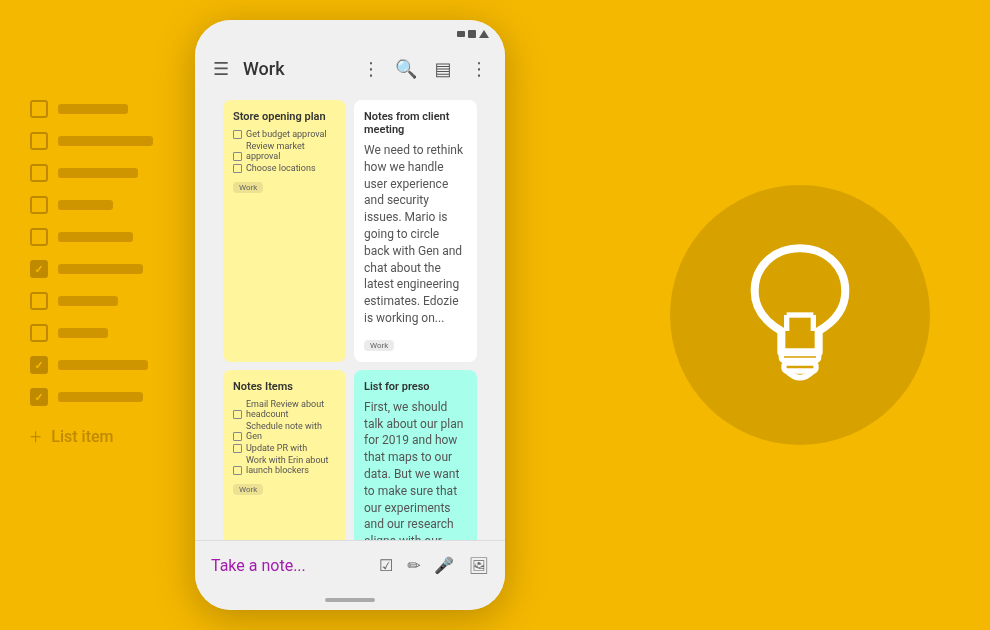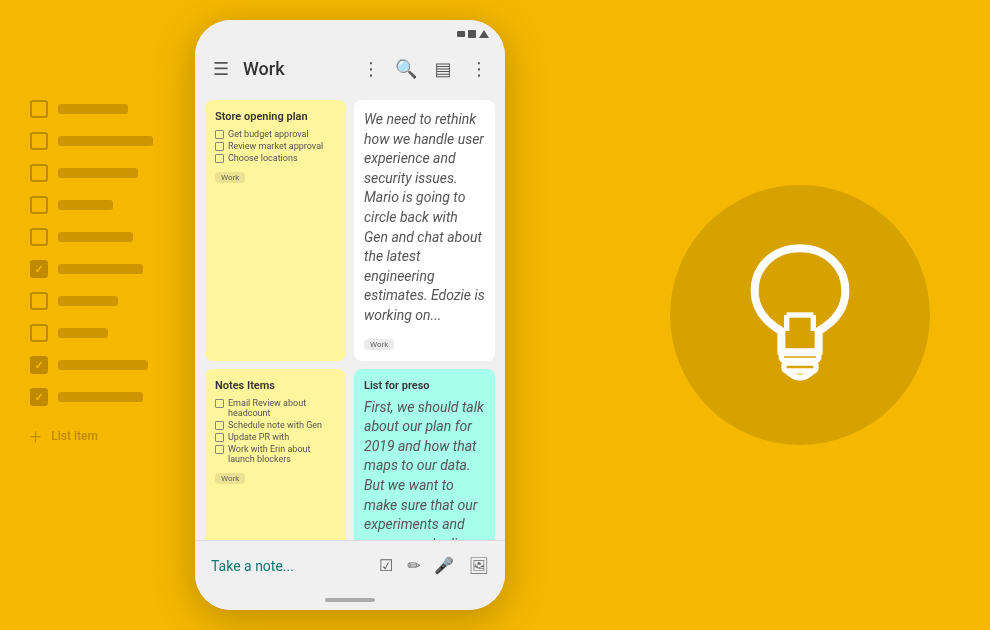--- a/index.html
+++ b/index.html
@@ -58,21 +58,21 @@
       gap: 10px;
       margin-top: 4px;
     }
     .add-icon {
       color: #C08A00;
       font-size: 20px;
       font-weight: 300;
     }
     .add-label {
       color: #C08A00;
-      font-size: 12px;
+      font-size: 16px;
       font-weight: 500;
     }
 
     
     .phone {
       position: absolute;
       left: 195px;
       top: 20px;
       width: 310px;
       height: 590px;
@@ -139,21 +139,21 @@
       font-size: 18px;
       color: #555;
       width: 28px;
       text-align: center;
       cursor: pointer;
     }
 
     .phone-content {
       flex: 1;
       overflow-y: auto;
-      padding: 8px 10px;
+      padding: 8px 28px;
       display: grid;
       grid-template-columns: 1fr 1fr;
       gap: 8px;
       align-content: start;
     }
     .phone-content::-webkit-scrollbar { display: none; }
 
     
     .note-card {
       border-radius: 8px;
@@ -164,29 +164,28 @@
     .note-card.teal { background: #A7FFEB; }
     .note-card.white { background: #ffffff; }
 
     .note-title {
       font-size: 11px;
       font-weight: 600;
       color: #333;
       margin-bottom: 6px;
     }
     .note-text {
-      font-size: 14px;
+      font-size: 12px;
       color: #555;
       line-height: 1.4;
       margin-bottom: 6px;
-      font-style: italic;
     }
     .note-checkbox-item {
       display: flex;
-      align-items: flex-start;
+      align-items: flex-end;
       gap: 4px;
       margin-bottom: 2px;
     }
     .note-cb {
       width: 9px;
       height: 9px;
       border: 1px solid #888;
       border-radius: 1px;
       flex-shrink: 0;
       margin-top: 1px;
@@ -214,22 +213,22 @@
     .phone-bottom-bar {
       background: #f0f0f0;
       height: 50px;
       display: flex;
       align-items: center;
       padding: 0 16px;
       border-top: 1px solid #ddd;
     }
     .bottom-take-note {
       flex: 1;
-      font-size: 14px;
-      color: #0f766e;
+      font-size: 16px;
+      color: #a21caf;
     }
     .bottom-icons {
       display: flex;
       gap: 14px;
     }
     .bottom-icon {
       font-size: 16px;
       color: #666;
       cursor: pointer;
     }
@@ -351,20 +350,21 @@
         <span class="note-cb-text">Review market approval</span>
       </div>
       <div class="note-checkbox-item">
         <div class="note-cb"></div>
         <span class="note-cb-text">Choose locations</span>
       </div>
       <div class="note-tag">Work</div>
     </div>
 
     <div class="note-card white">
+      <div class="note-title">Notes from client meeting</div>
       <div class="note-text">We need to rethink how we handle user experience and security issues. Mario is going to circle back with Gen and chat about the latest engineering estimates. Edozie is working on...</div>
       <div class="note-tag">Work</div>
     </div>
 
     <div class="note-card yellow">
       <div class="note-title">Notes Items</div>
       <div class="note-checkbox-item">
         <div class="note-cb"></div>
         <span class="note-cb-text">Email Review about headcount</span>
       </div>

